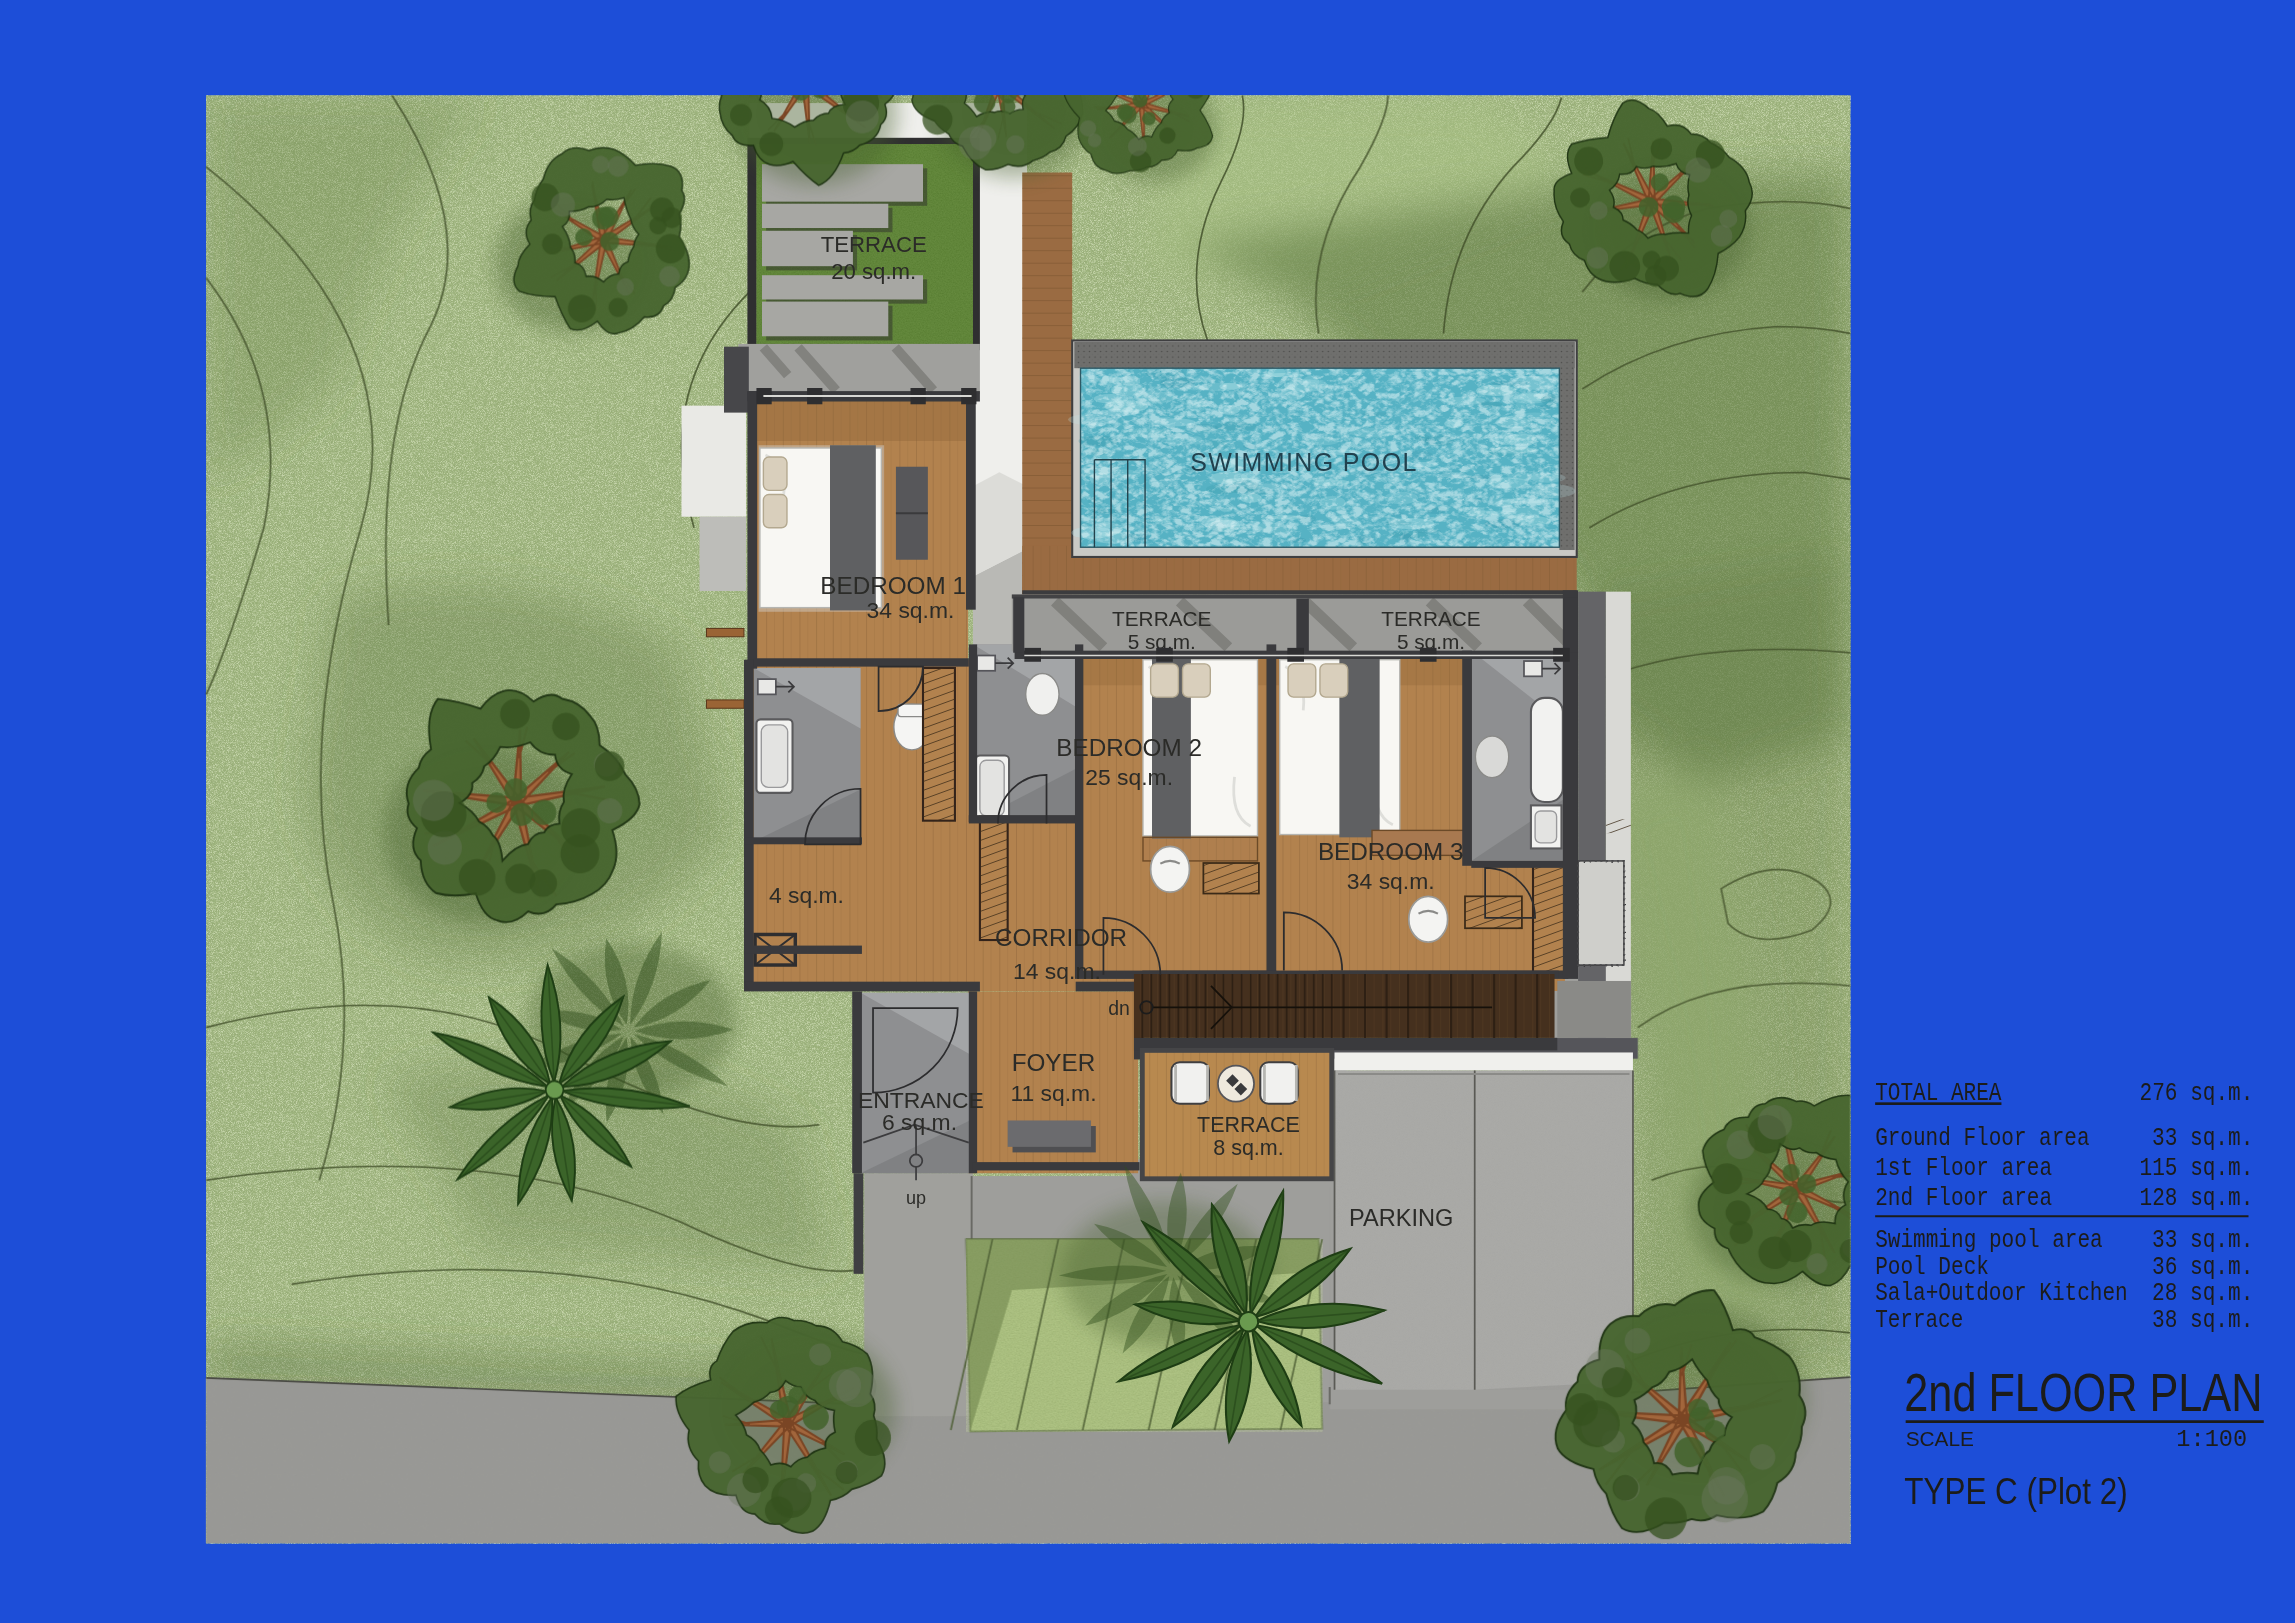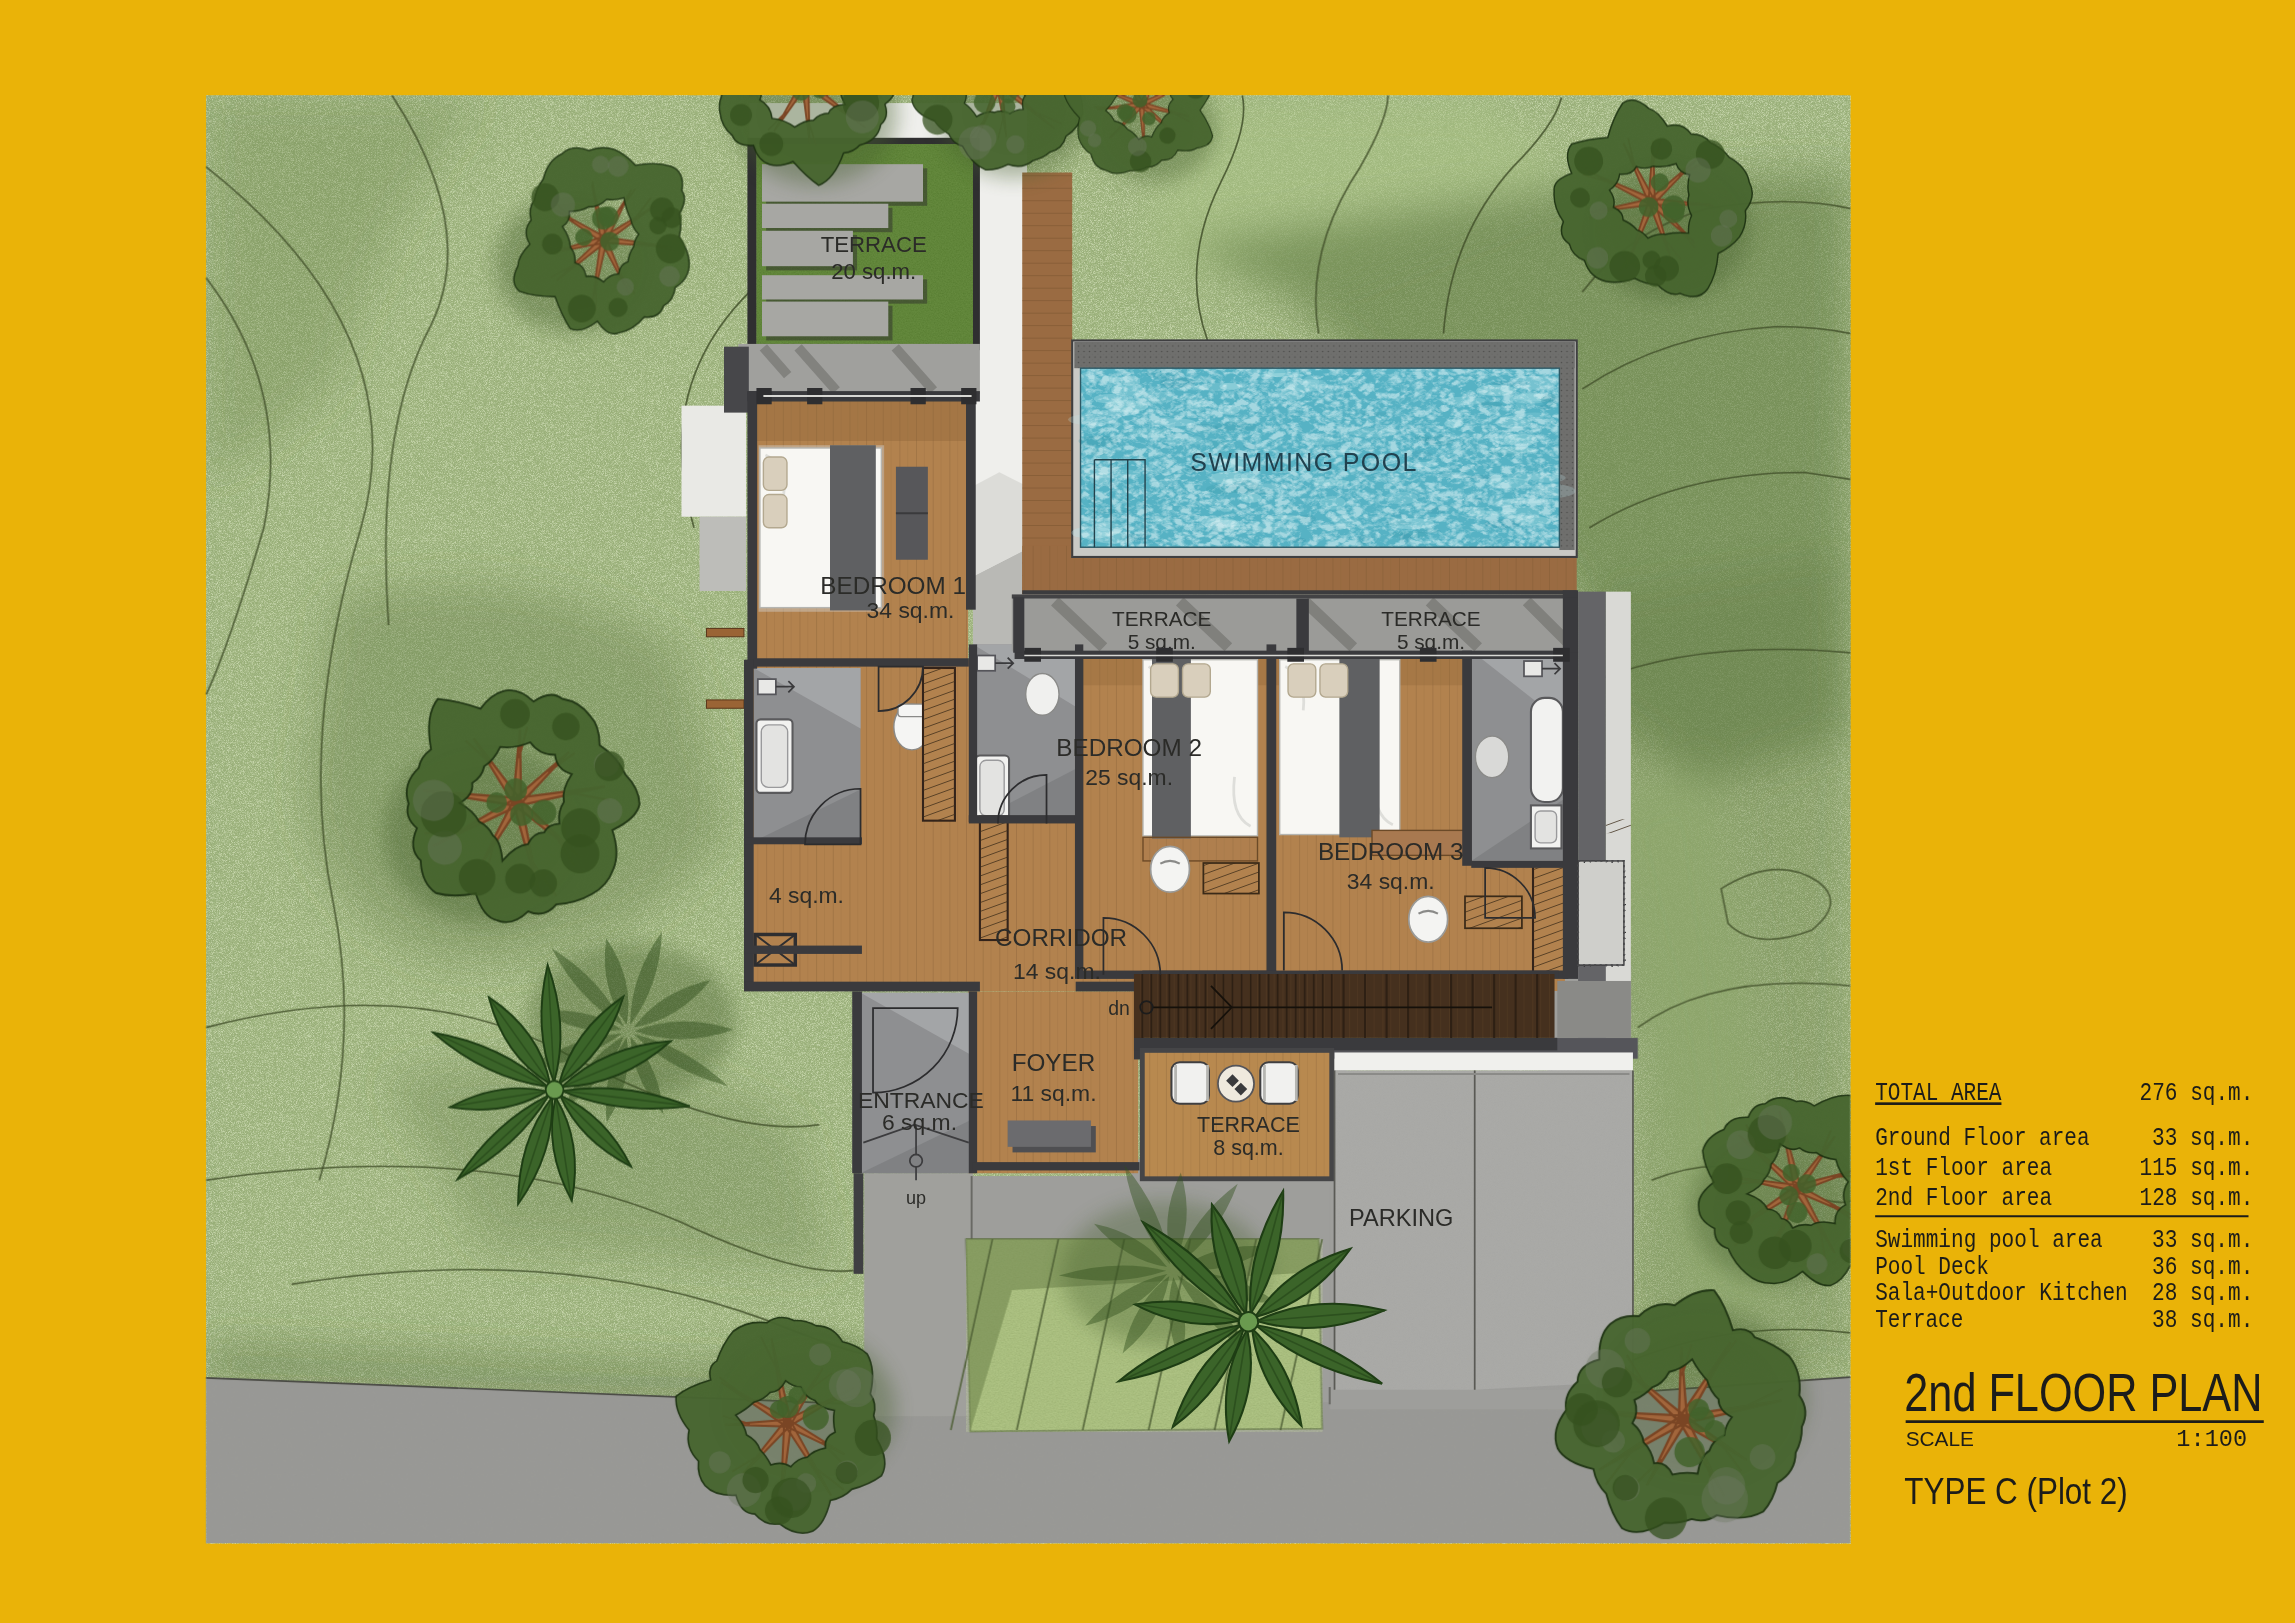--- a/index.html
+++ b/index.html
@@ -1,15 +1,15 @@
 <!DOCTYPE html>
 <html style="font-size:11px"><head><meta charset="utf-8">
 <style>
 html,body{margin:0;padding:0;background:#ffffff;}
-#page{position:relative;width:2295px;height:1624px;background:#eab308;overflow:hidden;}
+#page{position:relative;width:2295px;height:1624px;background:#1d4ed8;overflow:hidden;}
 text{font-family:"Liberation Sans", sans-serif;}
 .mono, .mono text, text.mono{font-family:"Liberation Mono", monospace;}
 .lbl{fill:#2b2b28;}
 </style></head><body>
 <div id="page">
 <svg width="2295" height="1624" viewBox="0 0 3307 2339">
 <defs>
 <filter id="grass" x="0%" y="0%" width="100%" height="100%">
   <feTurbulence type="fractalNoise" baseFrequency="0.5" numOctaves="3" seed="7"></feTurbulence>
   <feColorMatrix type="matrix" values="0.52 0 0 0 0.28  0.55 0 0 0 0.36  0.38 0 0 0 0.16  0 0 0 0 0.55"></feColorMatrix>

